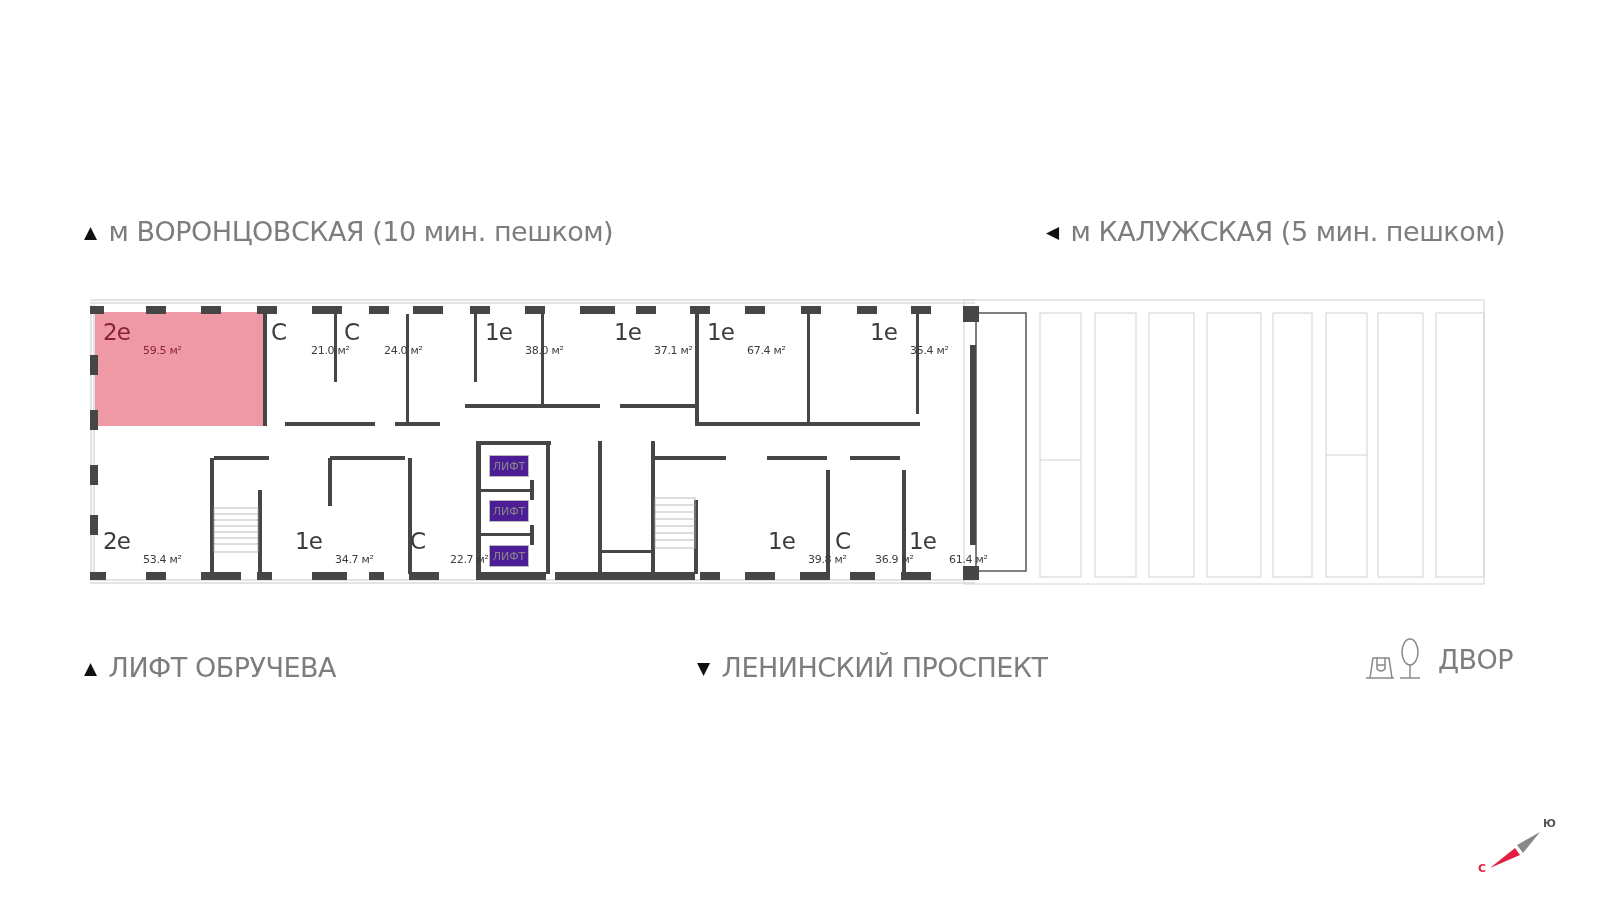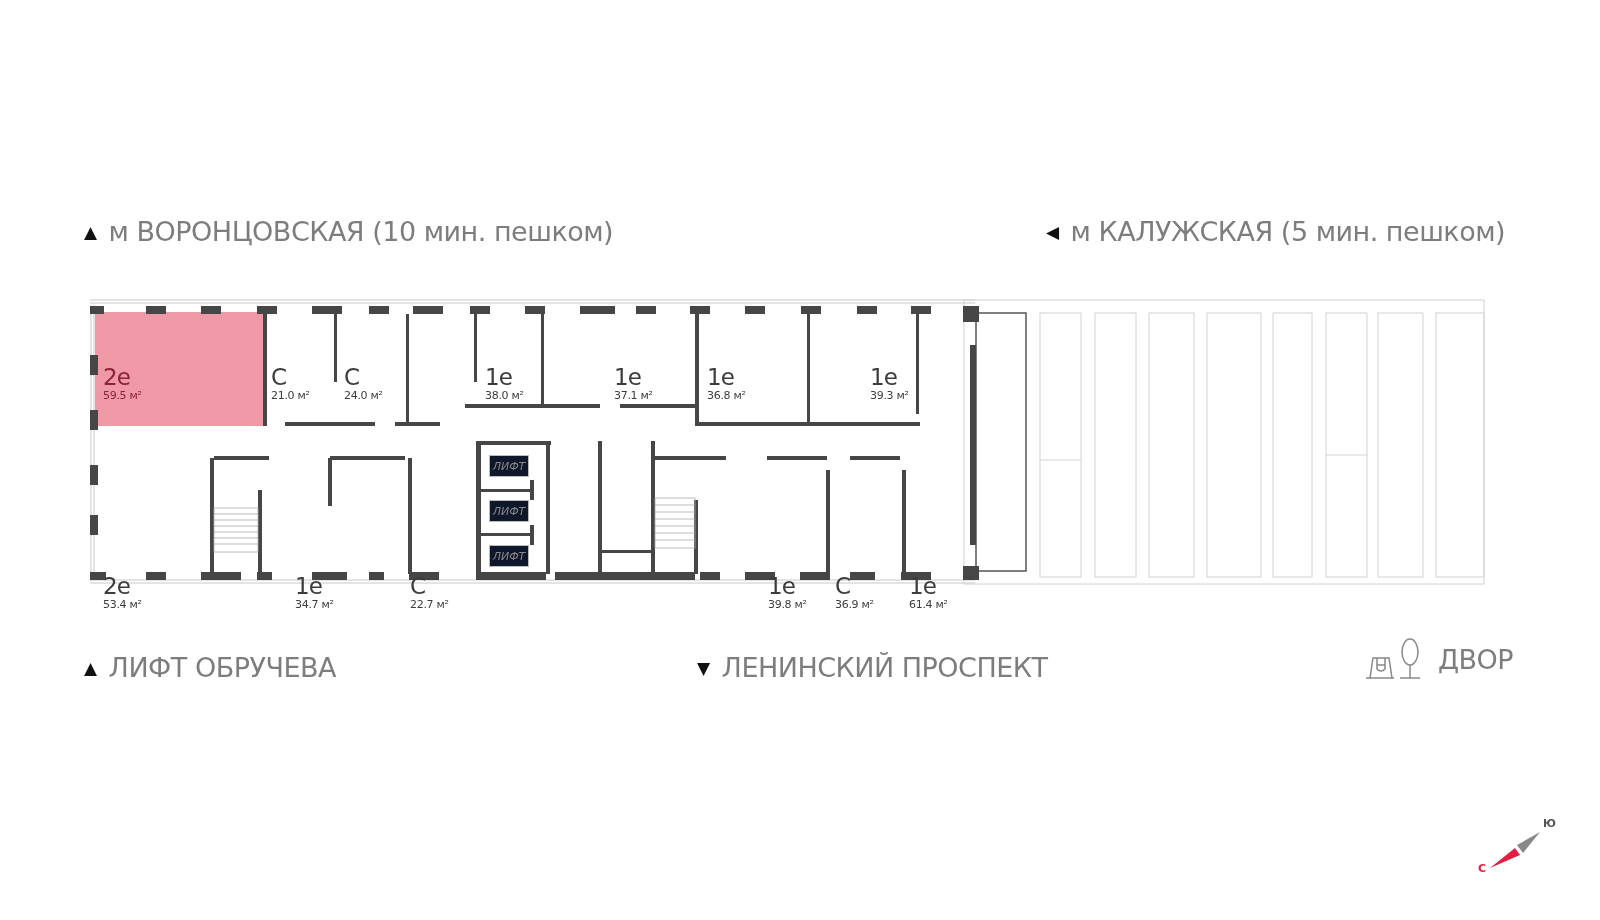--- a/index.html
+++ b/index.html
@@ -1,24 +1,24 @@
 <!DOCTYPE html>
 <html><head>
 <meta charset="utf-8">
 <style>
   html, body { margin:0; padding:0; background:#ffffff; }
   body { width:1600px; height:920px; position:relative; overflow:hidden; font-family:"DejaVu Sans", sans-serif; }
   .label { position:absolute; color:#7d7d7d; font-size:27px; letter-spacing:-0.5px; white-space:nowrap; display:flex; align-items:center; font-family:"DejaVu Sans", sans-serif; }
   .label .arrow { color:#111; font-size:17px; margin-right:12px; display:inline-block; }
   .plan { position:absolute; left:0; top:0; width:1600px; height:920px; }
   .room-label { position:absolute; color:#3c3c3c; font-family:"DejaVu Sans", sans-serif; cursor:pointer; }
-  .room-label .type { font-size:23px; line-height:24px; display:block; letter-spacing:-1px;margin-top:45px; }
-  .room-label .area { font-size:11px; line-height:14px; display:block; letter-spacing:-0.3px; }
+  .room-label .type { font-size:23px; line-height:24px; display:block; letter-spacing:-1px; }
+  .room-label .area { font-size:11px; line-height:14px; display:block; letter-spacing:-0.3px;margin-left:40px; }
   .room-label.selected { color:#8a2235; }
-  .lift-label { position:absolute; color:#888; font-size:11px; width:38px; height:20px; border:1px solid #bbb; display:flex; align-items:center; justify-content:center; background:#0f172a;font-style:italic; }
+  .lift-label { position:absolute; color:#888; font-size:11px; width:38px; height:20px; border:1px solid #bbb; display:flex; align-items:center; justify-content:center; background:#4c1d95; }
   .compass-label { position:absolute; font-size:11px; font-weight:bold; font-family:"DejaVu Sans", sans-serif; }
 </style>
 </head>
 <body>
 
 <div class="label" style="left:84px; top:216px;">
   <span class="arrow">▲</span>
   <span>м ВОРОНЦОВСКАЯ  (10 мин. пешком)</span>
 </div>
 <div class="label" style="left:1046px; top:216px;">
@@ -193,25 +193,25 @@
 <div class="room-label" style="left:485px; top:320px;">
   <span class="type">1е</span>
   <span class="area">38.0 м²</span>
 </div>
 <div class="room-label" style="left:614px; top:320px;">
   <span class="type">1е</span>
   <span class="area">37.1 м²</span>
 </div>
 <div class="room-label" style="left:707px; top:320px;">
   <span class="type">1е</span>
-  <span class="area">36.8 м²</span>
+  <span class="area">67.4 м²</span>
 </div>
 <div class="room-label" style="left:870px; top:320px;">
   <span class="type">1е</span>
-  <span class="area">39.3 м²</span>
+  <span class="area">35.4 м²</span>
 </div>
 <div class="room-label" style="left:103px; top:529px;">
   <span class="type">2е</span>
   <span class="area">53.4 м²</span>
 </div>
 <div class="room-label" style="left:295px; top:529px;">
   <span class="type">1е</span>
   <span class="area">34.7 м²</span>
 </div>
 <div class="room-label" style="left:410px; top:529px;">

